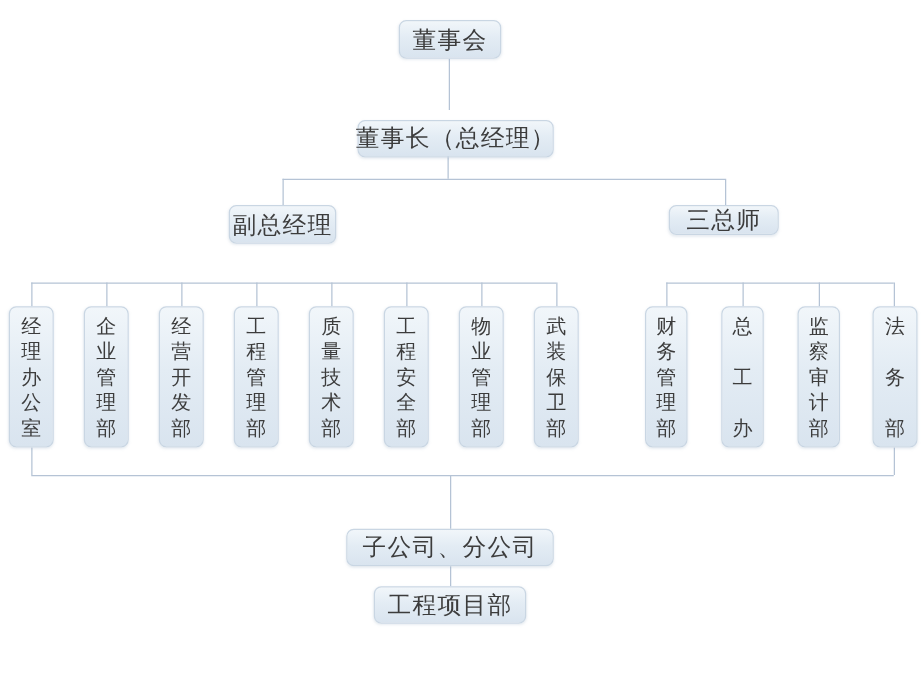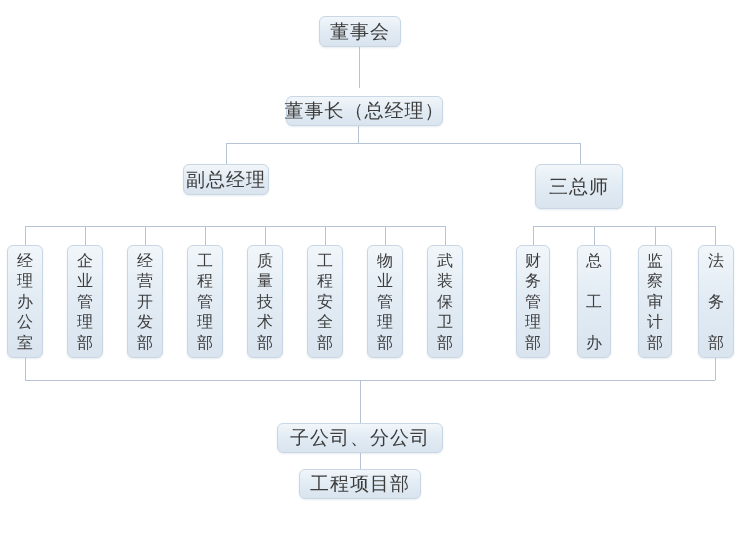--- a/index.html
+++ b/index.html
@@ -84,21 +84,21 @@
   <div class="vline" style="left:715px; top:358px; height:22px;"></div>
   <div class="hline" style="left:25px;  top:380px; width:690px;"></div>
   <div class="vline" style="left:360px; top:380px; height:43px;"></div>
   <div class="vline" style="left:360px; top:453px; height:16px;"></div>
 
   <div class="node h-node" style="left:319px; top:16px; width:82px; height:31px;">董事会</div>
 
   <div class="node h-node" style="left:286px; top:96px; width:157px; height:30px;">董事长（总经理）</div>
 
   <div class="node h-node" style="left:183px; top:164px; width:86px; height:31px;">副总经理</div>
-  <div class="node h-node" style="left:535px; top:164px; width:88px; height:45px;">三总师</div>
+  <div class="node h-node" style="left:535px; top:164px; width:88px; height:24px;">三总师</div>
 
   <div class="node v-node" style="left:7px;   top:245px; width:36px; height:113px;">
     <span class="v-inner">
         <span class="char">经</span>
         <span class="char">理</span>
         <span class="char">办</span>
         <span class="char">公</span>
         <span class="char">室</span>
       </span>
   </div>

